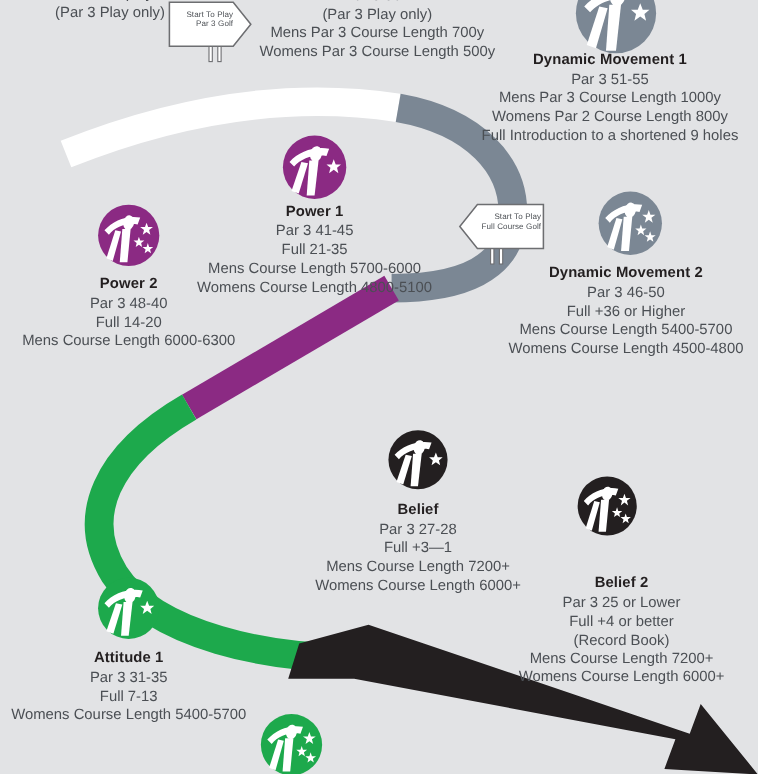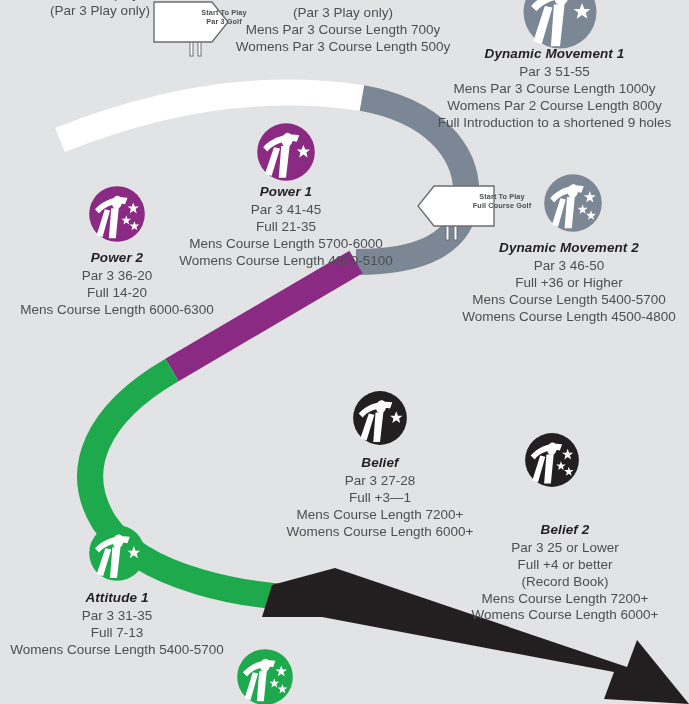--- a/index.html
+++ b/index.html
@@ -7,30 +7,30 @@
     width:689px;height:704px;
     background:#e2e3e5;
     font-family:"Liberation Sans", sans-serif;
     overflow:hidden;
     position:relative;
   }
   #stage{position:absolute;inset:0;width:689px;height:704px;}
   svg.layer{position:absolute;left:0;top:0;width:689px;height:704px;}
 
   .block{position:absolute;text-align:center;color:#4b4f54;line-height:1.25;}
-  .block .ttl{font-weight:bold;color:#231f20;font-size:13.5px;margin-bottom:1px;letter-spacing:.1px;font-style:italic;}
+  .block .ttl{font-weight:bold;color:#231f20;font-size:13.5px;margin-bottom:1px;letter-spacing:.1px;}
   .block .ln{font-size:13.5px;white-space:nowrap;}
 
   .icon-wrap{position:absolute;}
   .icon-wrap svg{display:block;}
 
   .sign{position:absolute;}
   .sign .lbl{
-    position:absolute;text-align:center;font-size:7.3px;font-weight:bold;
-    color:#4b4f54;line-height:1.3;letter-spacing:.1px;margin-left:40px;
+    position:absolute;text-align:right;font-size:7.3px;font-weight:normal;
+    color:#4b4f54;line-height:1.3;letter-spacing:.1px;
   }
   .toptxt{position:absolute;text-align:center;color:#4b4f54;font-size:13.5px;line-height:1.25;white-space:nowrap;}
 </style>
 </head>
 <body>
 
 <div id="stage">
 
   <svg class="layer" viewBox="0 0 689 704">
     <defs>
@@ -219,21 +219,21 @@
   <div class="block" style="left:172px;top:184px;width:228px;">
     <div class="ttl">Power 1</div>
     <div class="ln">Par 3 41-45</div>
     <div class="ln">Full 21-35</div>
     <div class="ln">Mens Course Length 5700-6000</div>
     <div class="ln">Womens Course Length 4800-5100</div>
   </div>
 
   <div class="block" style="left:3px;top:250px;width:228px;">
     <div class="ttl">Power 2</div>
-    <div class="ln">Par 3 36-20</div>
+    <div class="ln">Par 3 48-40</div>
     <div class="ln">Full 14-20</div>
     <div class="ln">Mens Course Length 6000-6300</div>
   </div>
 
   <div class="block" style="left:266px;top:455px;width:228px;">
     <div class="ttl">Belief</div>
     <div class="ln">Par 3 27-28</div>
     <div class="ln">Full +3—1</div>
     <div class="ln">Mens Course Length 7200+</div>
     <div class="ln">Womens Course Length 6000+</div>

